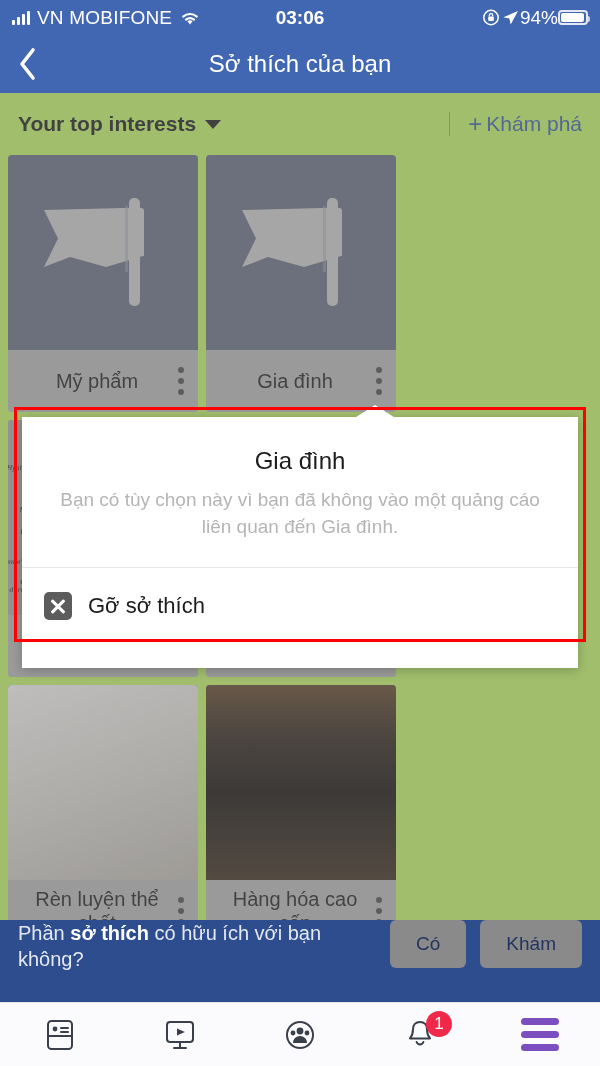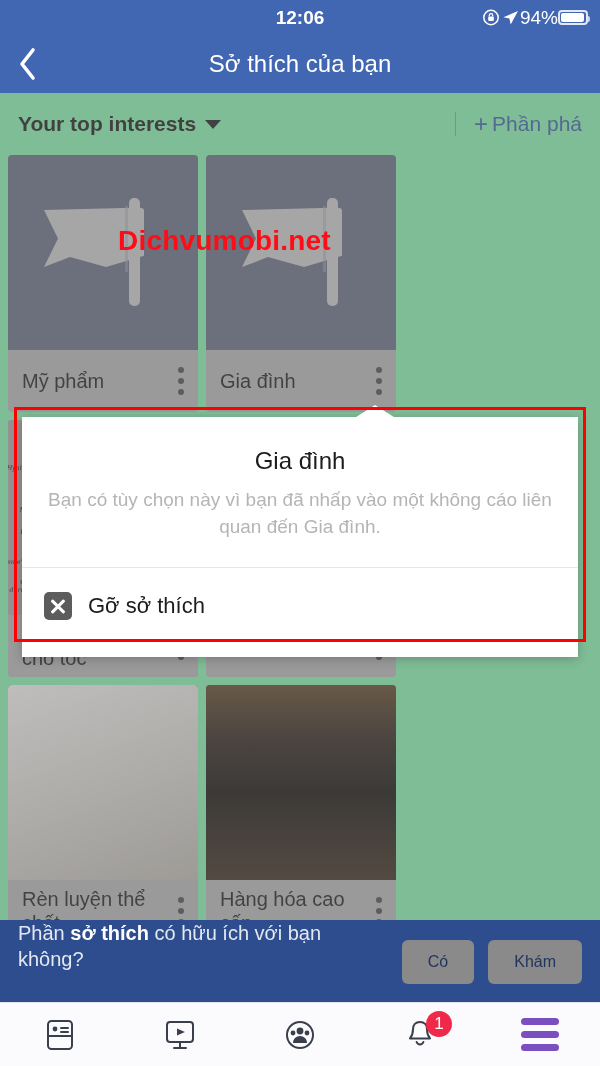--- a/index.html
+++ b/index.html
@@ -31,21 +31,21 @@
 
   
   .navbar {
     position:absolute; top:35px; left:0; width:600px; height:58px;
     background:#4267B2; display:flex; align-items:center;
   }
   .back-btn { width:56px; height:58px; display:flex; align-items:center; justify-content:center; cursor:pointer; }
   .nav-title { position:absolute; left:0; right:0; text-align:center; color:#fff; font-size:24px; }
 
   
-  .content { position:absolute; top:93px; left:0; width:600px; height:827px; background:#86efac; }
+  .content { position:absolute; top:93px; left:0; width:600px; height:827px; background:#bef264;text-align:center; }
 
   .subheader {
     height:62px; display:flex; align-items:center; padding:0 18px; position:relative;
   }
   .subheader-title { font-size:21px; color:#1a1a1a; font-weight:bold; display:flex; align-items:center; gap:9px; cursor:pointer;}
   .caret-down { width:0;height:0;border-left:8px solid #1a1a1a;border-right:8px solid #1a1a1a;border-top:9px solid #1a1a1a;border-bottom:0;
     border-left-color:transparent;border-right-color:transparent; }
   .explore { margin-left:auto; display:flex; align-items:center; gap:4px; color:#3a5fa8; font-size:21px; padding-left:18px; border-left:1px solid #9a9a9a; cursor:pointer;}
   .plus { font-size:24px; line-height:18px; }
 
@@ -103,53 +103,67 @@
     border:3px solid #FF0000; z-index:70; pointer-events:none; }
   .popup { position:absolute; left:22px; top:417px; width:556px; z-index:65;
     background:#fff; box-shadow:0 2px 10px rgba(0,0,0,.22); }
   .popup-caret { position:absolute; left:353px; top:405px; width:0;height:0;
     border-left:22px solid transparent; border-right:22px solid transparent;
     border-bottom:14px solid #fff; z-index:66; }
   .popup-body { padding:30px 22px 26px; text-align:center; }
   .popup-title { font-size:24px; color:#1c1c1c; margin-bottom:12px; }
   .popup-text { font-size:19px; color:#b5b5b5; line-height:1.42; }
   .popup-sep { height:1px; background:#e6e6e6; }
-  .popup-action { display:flex; align-items:center; gap:16px; padding:24px 22px 37px; cursor:pointer;}
+  .popup-action { display:flex; align-items:center; gap:16px; padding:24px 22px 48px; cursor:pointer;}
   .x-icon { width:28px;height:28px;border-radius:5px;background:#5c5c5c; position:relative; flex:none;}
   .x-icon::before,.x-icon::after{content:'';position:absolute;left:5px;top:13px;width:18px;height:3px;background:#fff;border-radius:1px;}
   .x-icon::before{transform:rotate(45deg);} .x-icon::after{transform:rotate(-45deg);}
   .popup-action-label { font-size:22px; color:#1c1c1c; }
 
   
   .survey { position:absolute; left:0; top:920px; width:600px; height:82px;
     background:#2e4d8e; display:flex; align-items:flex-start; padding:0 18px; gap:14px; }
   .survey-text { font-size:20px; color:#e4e8f0; line-height:1.3; max-width:330px; }
   .survey-text b { color:#fff; }
   .survey-btns { margin-left:auto; display:flex; gap:14px; }
-  .survey-btn { background:#8a8a8a; color:#23355f; font-size:16px;
+  .survey-btn { background:#8a8a8a; color:#23355f; font-size:19px;
     padding:13px 26px; border-radius:6px; cursor:pointer; border:none;
-    font-family:"Liberation Sans", sans-serif;margin-top:20px;}
+    font-family:"Liberation Sans", sans-serif;}
 
   
   .tabbar { position:absolute; left:0; top:1002px; width:600px; height:64px;
     background:#fbfbfd; display:flex; align-items:center; border-top:1px solid #e3e3e6;}
   .tab { flex:1; display:flex; align-items:center; justify-content:center; height:64px; cursor:pointer; position:relative;}
   .badge { position:absolute; top:8px; left:calc(50% + 6px); min-width:26px; height:26px;
     background:#F02849; color:#fff; border-radius:13px; font-size:17px;
     display:flex; align-items:center; justify-content:center; padding:0 6px; }
   .burger { display:flex; flex-direction:column; gap:6px; }
   .burger i { display:block; width:38px;height:7px;background:#7B4FC0;border-radius:4px; }
 </style>
 </head>
 <body>
 
 <div class="phone">
 
   <div class="statusbar">
-    <div class="sb-center">12:06</div>
+    <div class="sb-left">
+      <span class="sig">
+          <i></i>
+          <i></i>
+          <i></i>
+          <i></i>
+        </span>
+      <span class="carrier">VN MOBIFONE</span>
+      <svg width="22" height="16" viewBox="0 0 22 16">
+        <path d="M11 14.5l-2.6-3.2a4.2 4.2 0 015.2 0z" fill="#fff"></path>
+        <path d="M4.2 6.6a10.4 10.4 0 0113.6 0" stroke="#fff" stroke-width="2.1" fill="none" stroke-linecap="round"></path>
+        <path d="M6.9 9.6a6.8 6.8 0 018.2 0" stroke="#fff" stroke-width="2.1" fill="none" stroke-linecap="round"></path>
+      </svg>
+    </div>
+    <div class="sb-center">03:06</div>
     <div class="sb-right">
       <svg width="19" height="19" viewBox="0 0 19 19">
         <circle cx="9" cy="9.5" r="7.2" stroke="#fff" stroke-width="1.5" fill="none"></circle>
         <rect x="6.2" y="8.6" width="5.6" height="4.4" rx="1" fill="#fff"></rect>
         <path d="M7.3 8.6V7.4a1.7 1.7 0 013.4 0v1.2" stroke="#fff" stroke-width="1.3" fill="none"></path>
       </svg>
       <svg width="19" height="19" viewBox="0 0 19 19">
         <path d="M17 3L2.4 9.3l6 1.2 1.3 5.9z" fill="#fff"></path>
       </svg>
       <span>94%</span>
@@ -170,21 +184,21 @@
 
   <div class="content">
 
     <div class="subheader">
       <div class="subheader-title">
         <span>Your top interests</span>
         <span class="caret-down"></span>
       </div>
       <div class="explore">
         <span class="plus">+</span>
-        <span>Phần phá</span>
+        <span>Khám phá</span>
       </div>
     </div>
 
     <div class="grid">
 
       <div class="card">
         <div class="card-img">
           <div class="flag">
             <span class="cloth"></span>
               <span class="line"></span>
@@ -365,27 +379,26 @@
           <div class="ph-market"></div>
         </div>
 
       </div>
 
     </div>
 
     <div class="dim"></div>
   </div>
 
-  <div class="watermark">Dichvumobi.net</div>
 
   <div class="popup-caret"></div>
   <div class="popup">
     <div class="popup-body">
       <div class="popup-title">Gia đình</div>
-      <div class="popup-text">Bạn có tùy chọn này vì bạn đã nhấp vào một không cáo liên quan đến Gia đình.</div>
+      <div class="popup-text">Bạn có tùy chọn này vì bạn đã không vào một quảng cáo liên quan đến Gia đình.</div>
     </div>
     <div class="popup-sep"></div>
     <div class="popup-action">
       <span class="x-icon"></span>
       <span class="popup-action-label">Gỡ sở thích</span>
     </div>
   </div>
   <div class="redbox"></div>
 
   <div class="survey">

